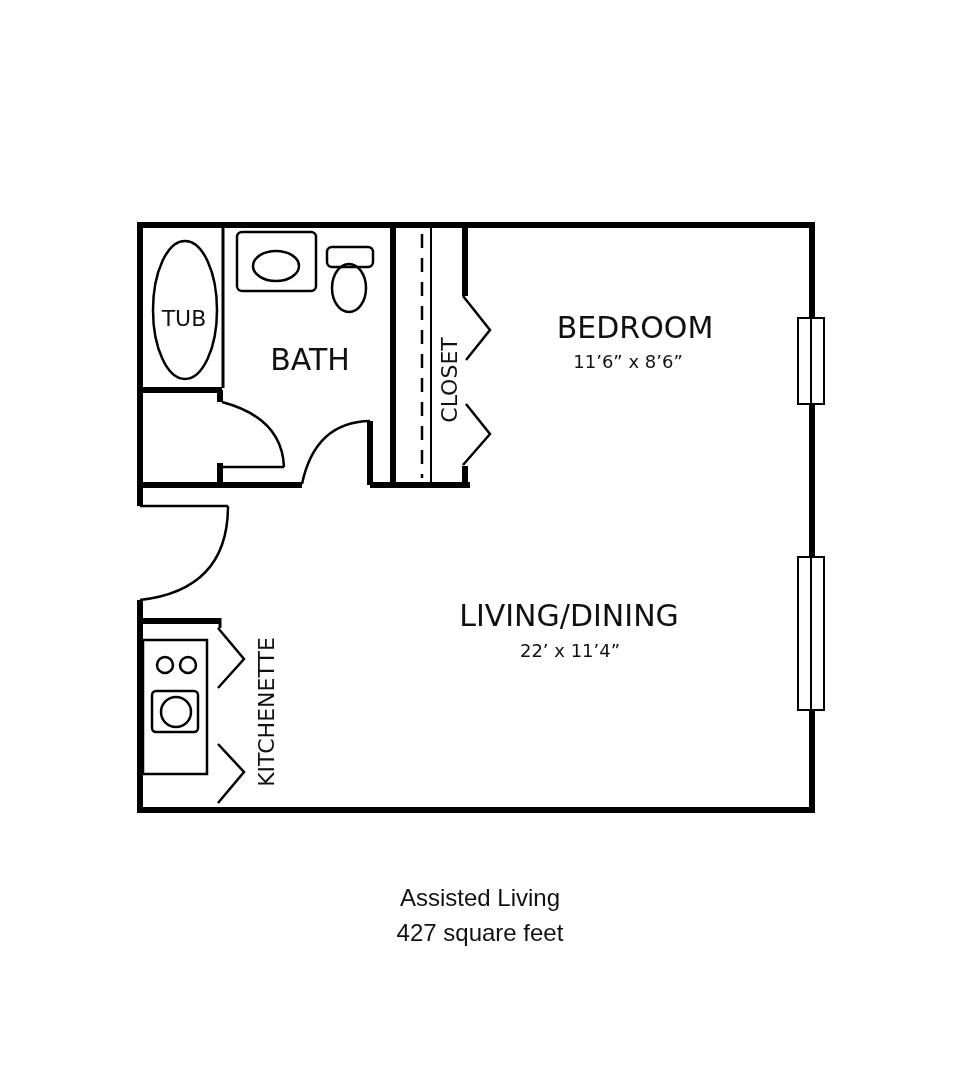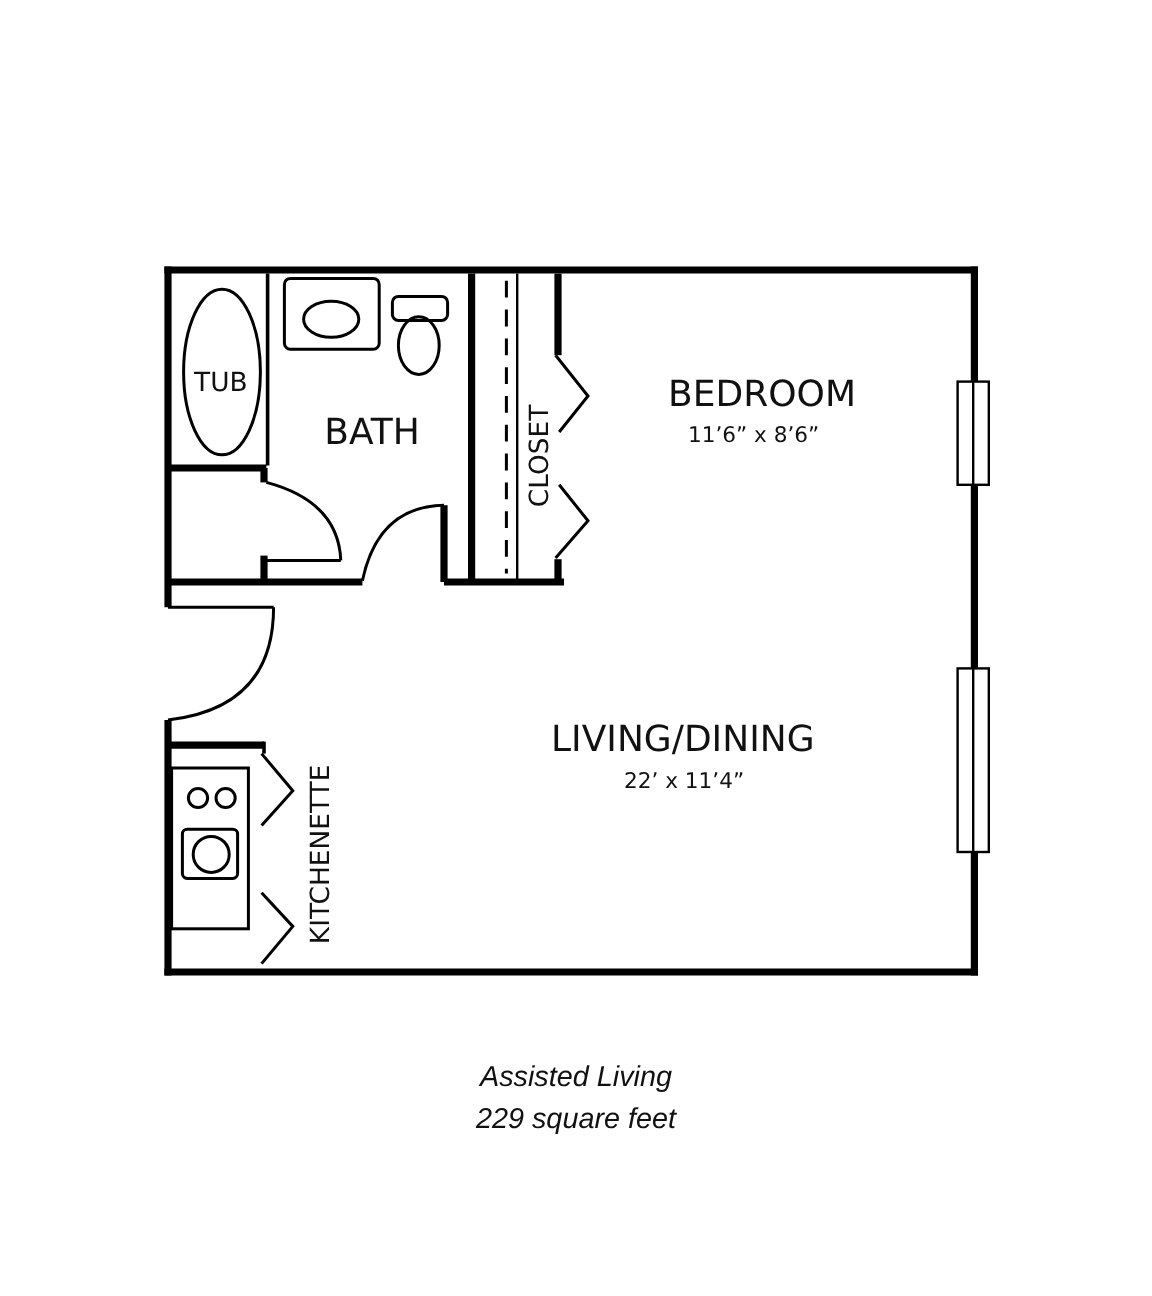--- a/index.html
+++ b/index.html
@@ -2,21 +2,21 @@
 <html><head>
   <meta charset="utf-8">
   <style>
     html, body { margin: 0; padding: 0; background: #ffffff; }
     body { width: 960px; height: 1080px; position: relative; overflow: hidden; font-family: "DejaVu Sans", sans-serif; }
     svg.plan { position: absolute; left: 0; top: 0; }
     .room-label { font-family: "DejaVu Sans", sans-serif; font-size: 30px; fill: #111; }
     .dim-label { font-family: "DejaVu Sans", sans-serif; font-size: 18px; fill: #111; }
     .small-label { font-family: "DejaVu Sans", sans-serif; font-size: 22px; fill: #111; }
     .caption { position: absolute; left: 0; width: 960px; text-align: center; top: 880px; font-family: "Liberation Sans", sans-serif; font-size: 24px; line-height: 35px; color: #111; }
-    .caption div { margin: 0; font-style: italic; }
+    .caption div { margin: 0; }
   </style>
 </head>
 <body>
 
 <svg class="plan" width="960" height="1080" viewBox="0 0 960 1080">
 
   <g fill="none" stroke="#000" stroke-width="6">
 
     <line x1="137" y1="225" x2="815" y2="225"></line>
 
@@ -108,14 +108,14 @@
     <polyline points="218,744 244,772 218,803" stroke-width="2.5"></polyline>
   </g>
   <text class="small-label" transform="translate(274 712) rotate(-90)" text-anchor="middle">KITCHENETTE</text>
 
   <text class="room-label" x="569" y="626" text-anchor="middle">LIVING/DINING</text>
   <text class="dim-label" x="570" y="657" text-anchor="middle">22’ x 11’4”</text>
 </svg>
 
 <div class="caption">
   <div>Assisted Living</div>
-  <div>229 square feet</div>
+  <div>427 square feet</div>
 </div>
 
 </body></html>

